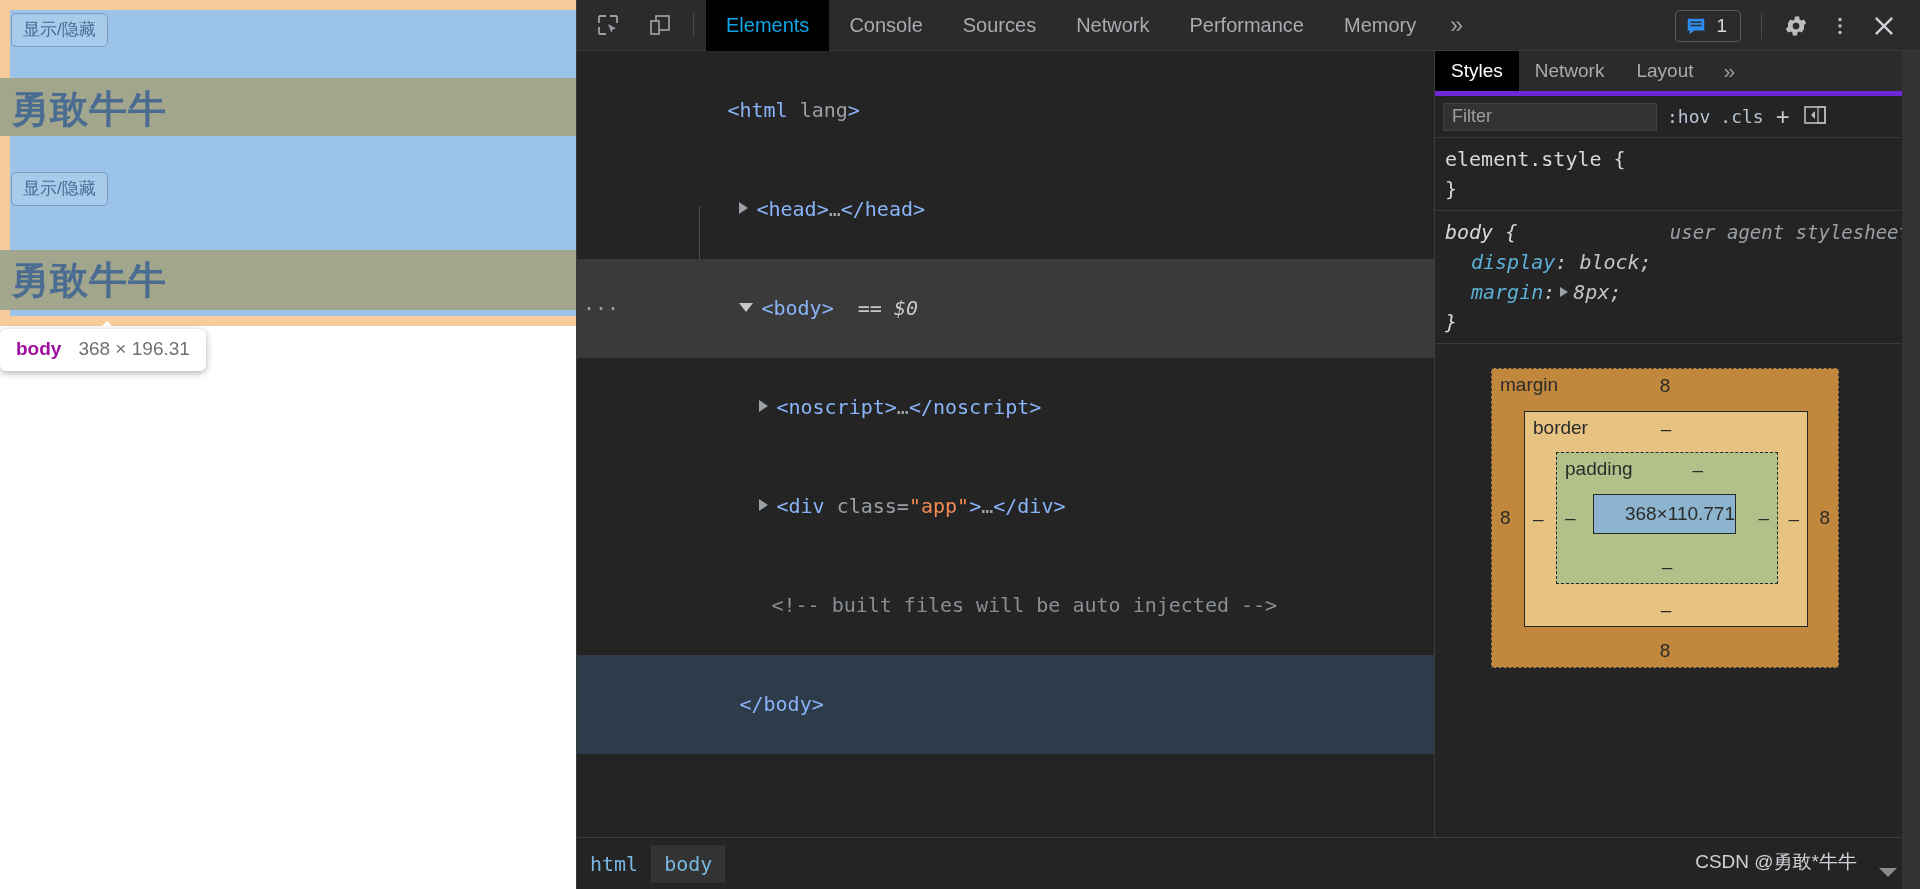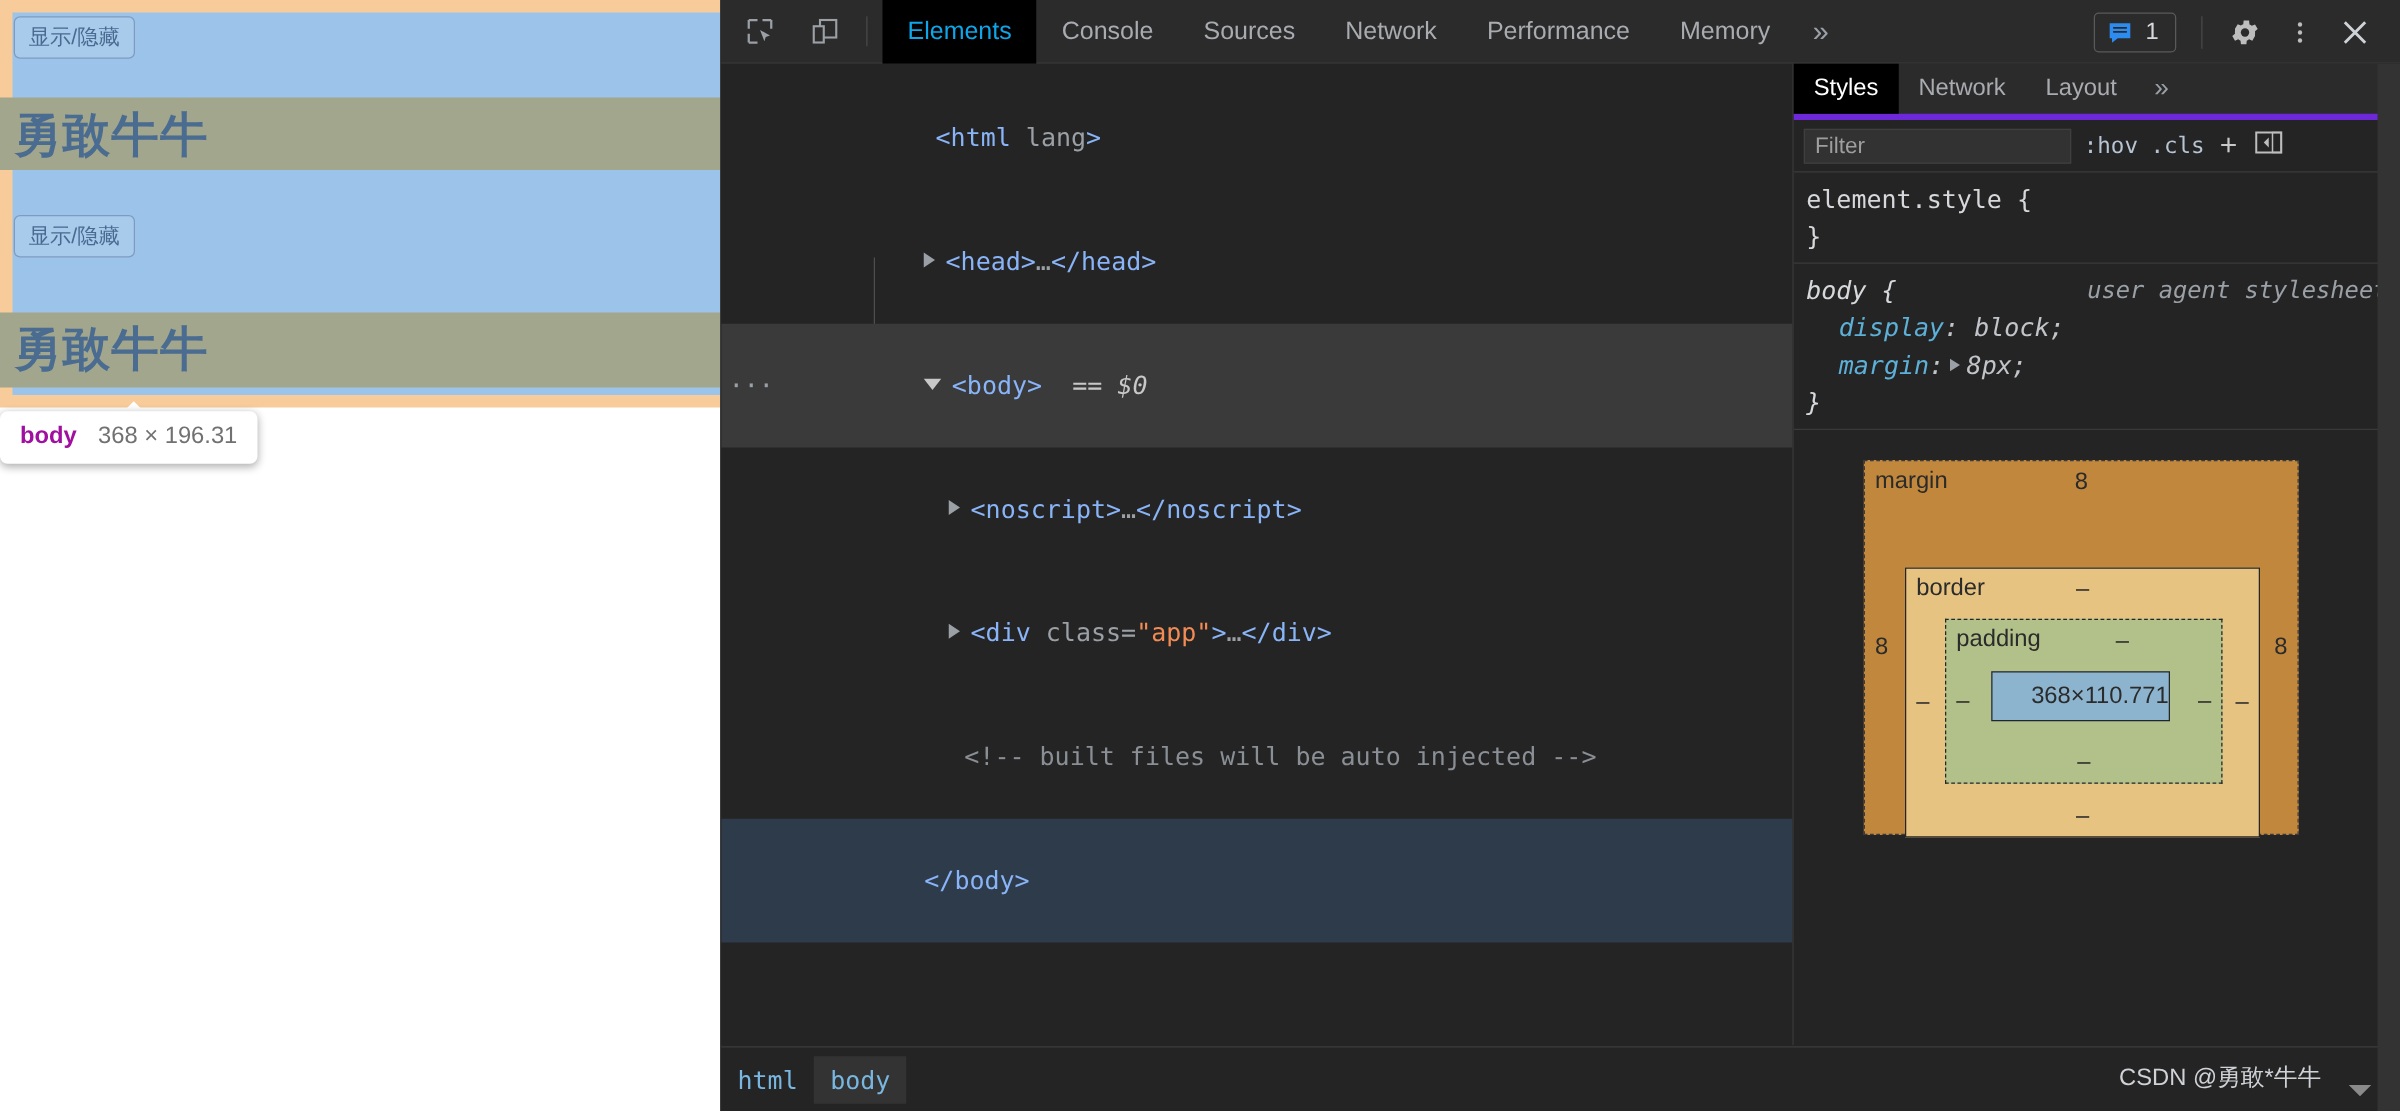--- a/index.html
+++ b/index.html
@@ -198,21 +198,21 @@
   
   .boxmodel-wrap { padding:24px 0 0 56px; }
   .bm-margin {
     width:348px; height:300px; background:#c1873c;
     border:1px dashed #3b3b3b;
     position:relative; font-size:19px; color:#2b2b2b;
     font-family:"Liberation Sans", sans-serif;
   }
   .bm-border {
     position:absolute; left:32px; top:42px; width:284px; height:216px;
-    background:#e6c381; border:1px solid #262626;margin-top:43px;
+    background:#e6c381; border:1px solid #262626;
   }
   .bm-padding {
     position:absolute; left:31px; top:40px; width:222px; height:132px;
     background:#b2c08a; border:1px dashed #262626;
   }
   .bm-content {
     position:absolute; left:36px; top:41px; width:143px; height:40px;
     background:#8cb4cf; border:1px solid #262626;
     display:flex; align-items:center; justify-content:flex-end;
     font-size:19px; color:#2b2b2b;
@@ -340,21 +340,21 @@
         </div>
       </div>
     </div>
 
     <div class="dt-body">
 
       <div class="dom-pane">
         <div class="guide" style="left:122px; top:155px; height:120px;"></div>
 
 
-        <div class="dom-line" style="padding-left:30px;margin-left:21px;">
+        <div class="dom-line" style="padding-left:30px;">
           <span class="tk-punct">&lt;</span><span class="tk-tag">html</span><span class="tk-attr"> </span><span class="tk-attr">lang</span><span class="tk-punct">&gt;</span>
         </div>
 
         <div class="dom-line" style="padding-left:42px;">
           <span class="tri"></span><span class="tk-punct">&lt;</span><span class="tk-tag">head</span><span class="tk-punct">&gt;</span><span class="tk-attr">…</span><span class="tk-punct">&lt;/</span><span class="tk-tag">head</span><span class="tk-punct">&gt;</span>
         </div>
 
         <div class="dom-line sel-body" style="padding-left:42px;">
           <span class="dots">···</span><span class="tri open"></span><span class="tk-punct">&lt;</span><span class="tk-tag">body</span><span class="tk-punct">&gt;</span><span class="tk-dollar">&nbsp;&nbsp;</span><span class="tk-dollar">== $0</span>
         </div>

